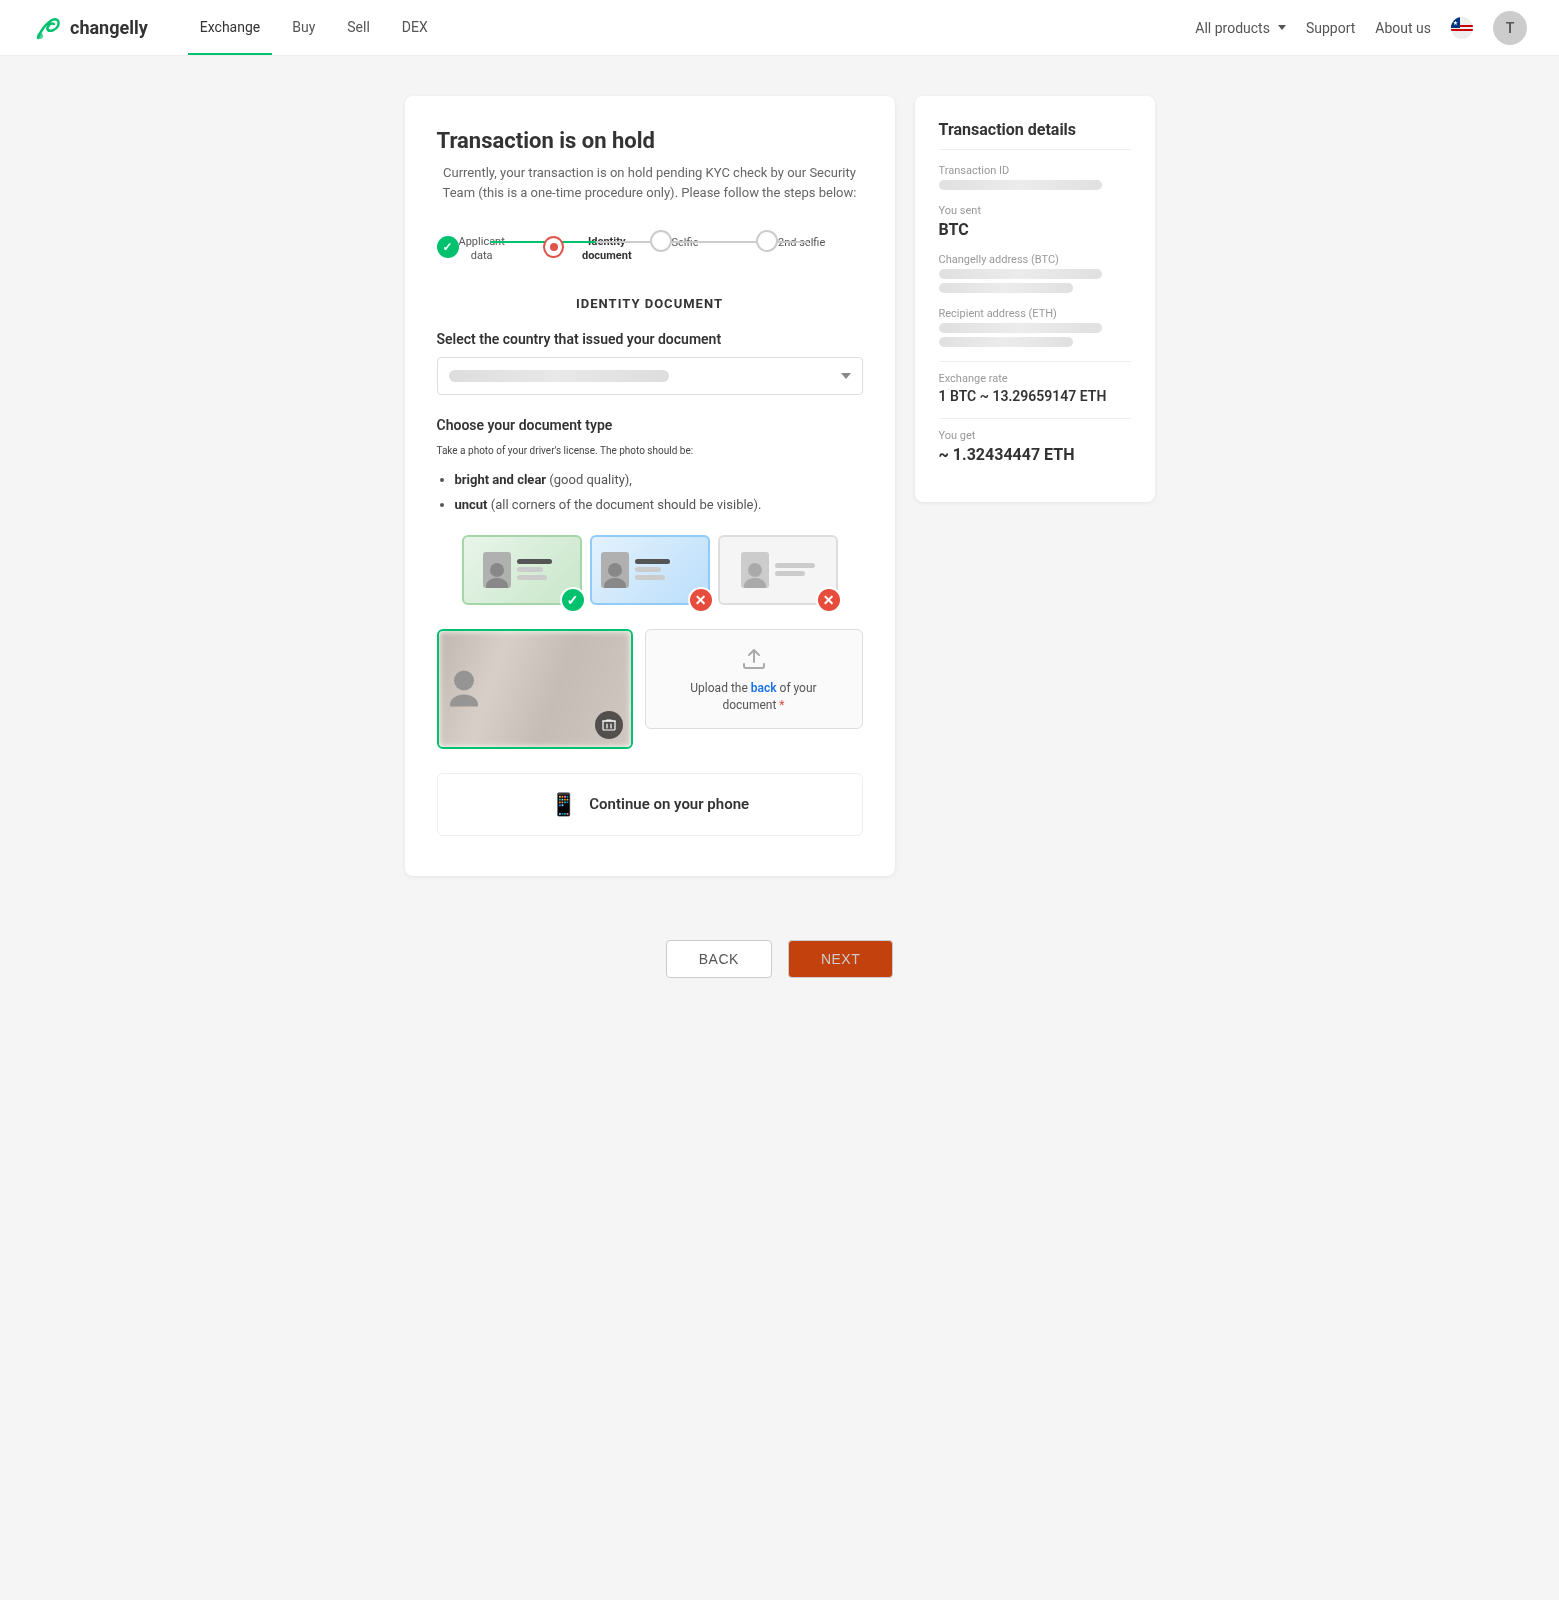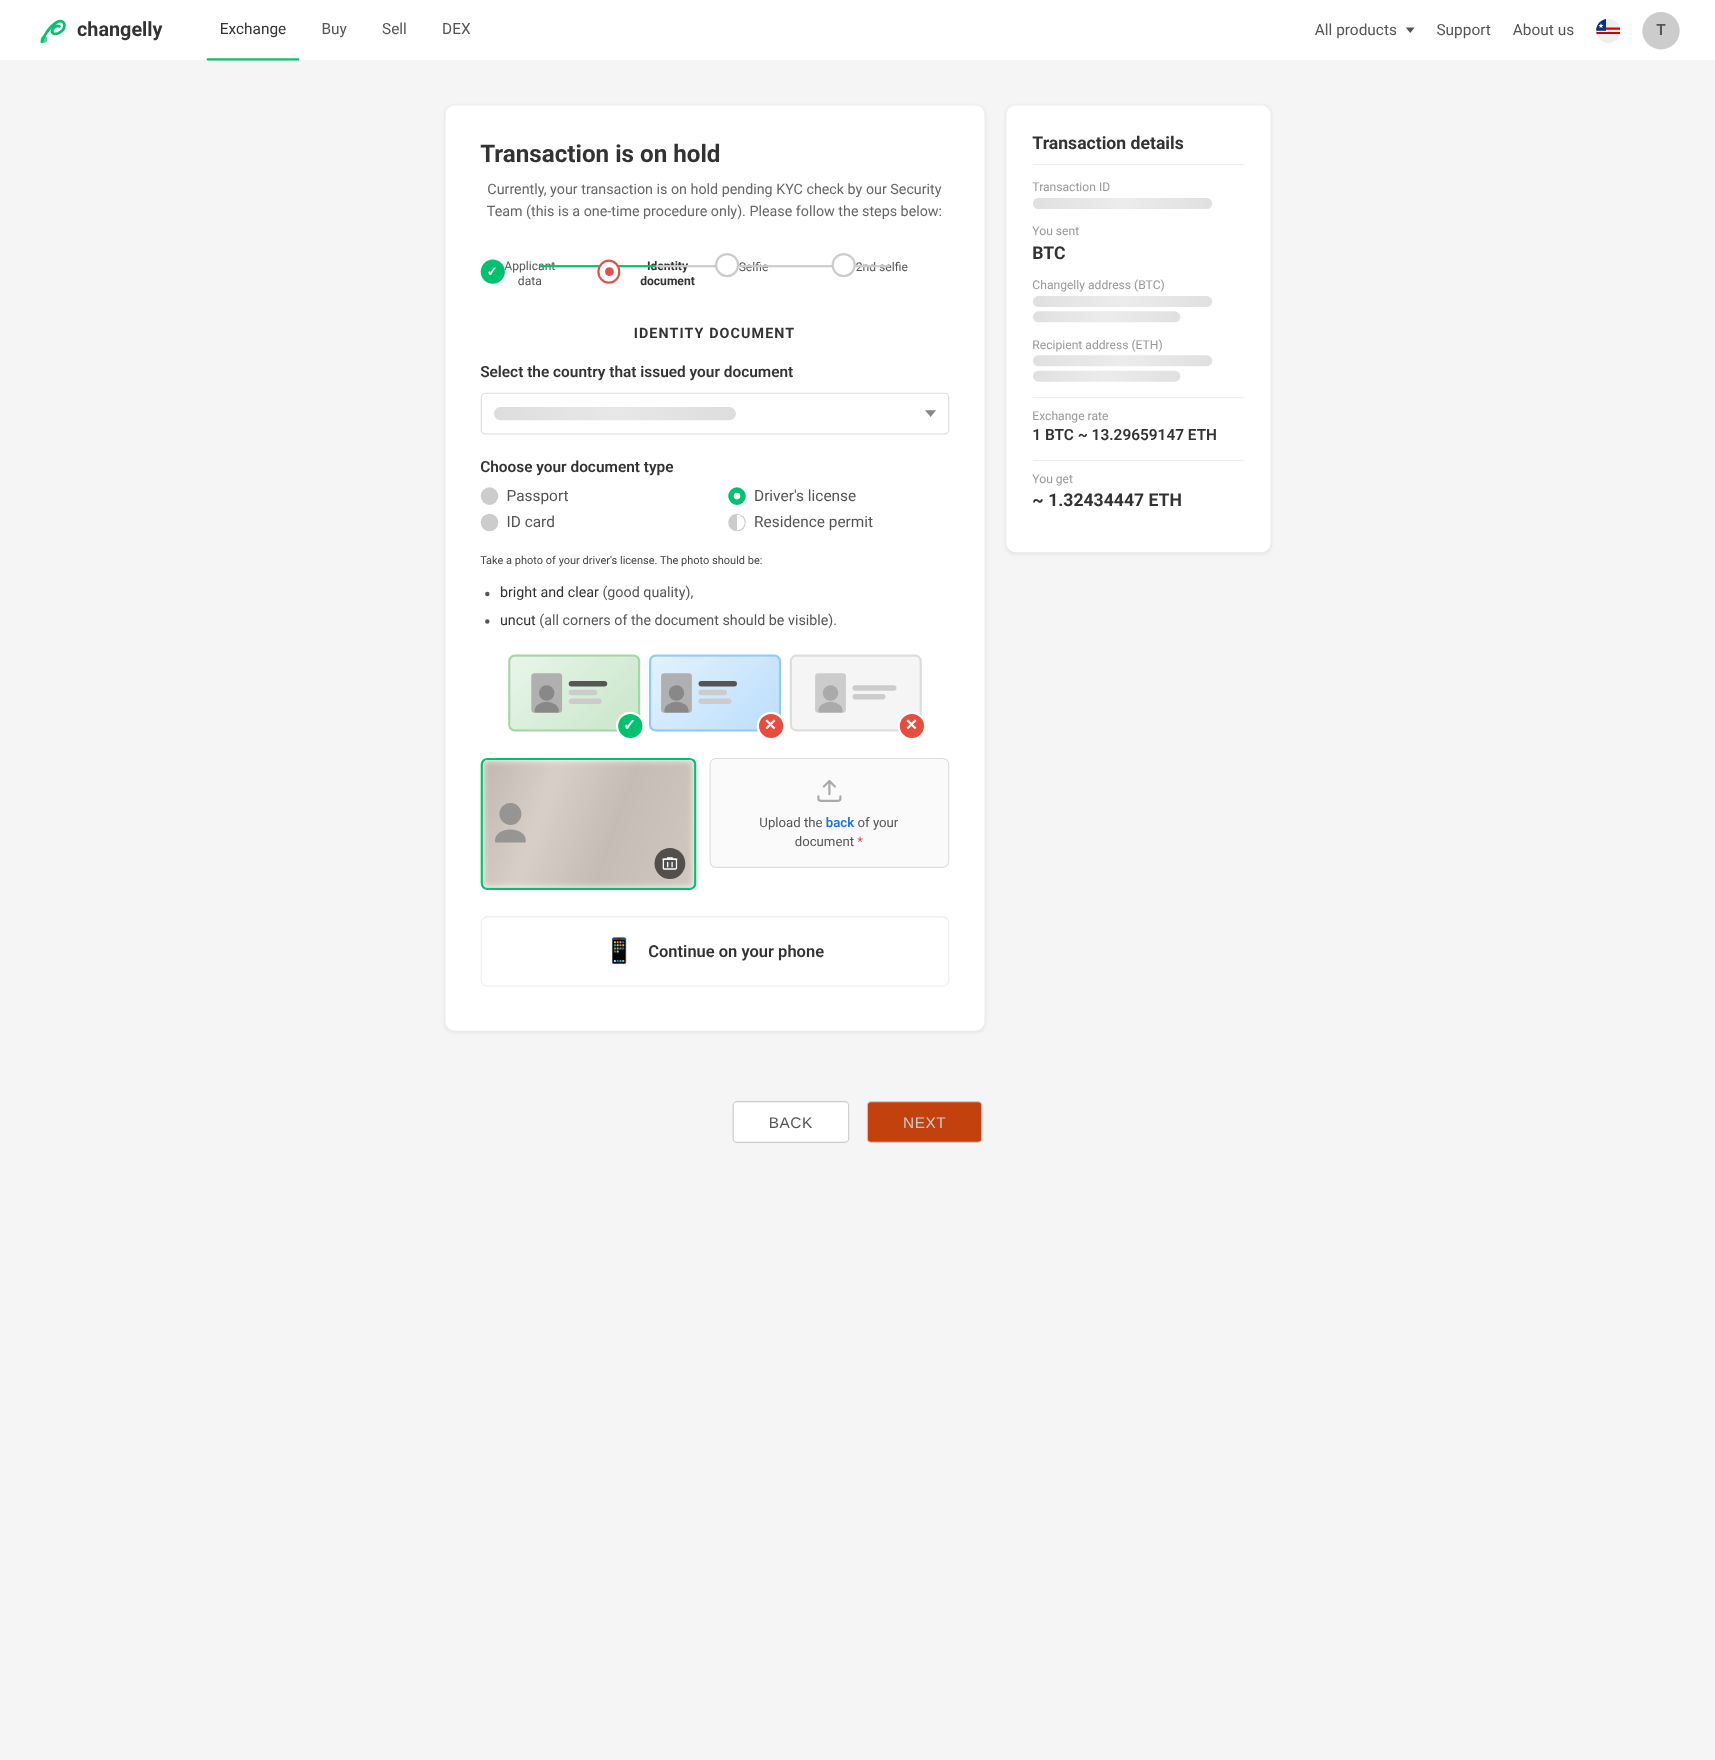--- a/index.html
+++ b/index.html
@@ -54,21 +54,21 @@
     .radio-item { display: flex; align-items: center; gap: 8px; font-size: 14px; color: #555; cursor: pointer; }
     .radio-circle { width: 16px; height: 16px; border-radius: 50%; background: #ccc; flex-shrink: 0; display: flex; align-items: center; justify-content: center; }
     .radio-circle.selected { background: #00c26e; }
     .radio-circle.selected::after { content: ''; width: 6px; height: 6px; border-radius: 50%; background: #fff; }
     .radio-circle.half { background: linear-gradient(90deg, #ccc 50%, #fff 50%); border: 1px solid #ccc; }
 
     
     .instructions { font-size: 10px; color: #444; margin-bottom: 12px; line-height: 1.5; }
     .bullet-list { padding-left: 18px; margin-bottom: 20px; }
     .bullet-list li { font-size: 13px; color: #555; margin-bottom: 6px; line-height: 1.5; }
-    .bullet-list li strong { color: #333; font-weight: 400; }
+    .bullet-list li strong { color: #333; font-weight: 700; }
 
     
     .example-row { display: flex; gap: 8px; margin-bottom: 24px; justify-content: center; }
     .example-img { width: 120px; height: 70px; border-radius: 6px; position: relative; overflow: visible; flex-shrink: 0; }
     .example-img-inner { width: 100%; height: 100%; border-radius: 6px; overflow: hidden; position: relative; }
     .license-good { background: linear-gradient(135deg, #e8f5e9 0%, #c8e6c9 100%); border: 2px solid #a5d6a7; display: flex; align-items: center; justify-content: center; }
     .license-bad1 { background: linear-gradient(135deg, #e3f2fd 0%, #bbdefb 100%); border: 2px solid #90caf9; display: flex; align-items: center; justify-content: center; }
     .license-bad2 { background: #f5f5f5; border: 2px solid #ddd; display: flex; align-items: center; justify-content: center; }
     .badge-ok { position: absolute; bottom: -8px; right: -4px; width: 26px; height: 26px; border-radius: 50%; background: #00c26e; display: flex; align-items: center; justify-content: center; color: #fff; font-size: 14px; font-weight: 700; border: 2px solid #fff; }
     .badge-no { position: absolute; bottom: -8px; right: -4px; width: 26px; height: 26px; border-radius: 50%; background: #e74c3c; display: flex; align-items: center; justify-content: center; color: #fff; font-size: 14px; font-weight: 700; border: 2px solid #fff; }
@@ -185,38 +185,20 @@
     <div class="field-label">Select the country that issued your document</div>
     <div class="select-wrapper">
       <select class="select-field">
         <option></option>
       </select>
       <div class="select-blur"></div>
       <div class="select-arrow"></div>
     </div>
 
     <div class="field-label">Choose your document type</div>
-    <div class="doc-type-grid">
-      <label class="radio-item">
-        <div class="radio-circle"></div>
-        <span>Passport</span>
-      </label>
-      <label class="radio-item">
-        <div class="radio-circle selected"></div>
-        <span>Driver's license</span>
-      </label>
-      <label class="radio-item">
-        <div class="radio-circle"></div>
-        <span>ID card</span>
-      </label>
-      <label class="radio-item">
-        <div class="radio-circle half"></div>
-        <span>Residence permit</span>
-      </label>
-    </div>
 
     <p class="instructions">Take a photo of your driver's license. The photo should be:</p>
     <ul class="bullet-list">
       <li><strong>bright and clear</strong> (good quality),</li>
       <li><strong>uncut</strong> (all corners of the document should be visible).</li>
     </ul>
 
     <div class="example-row">
 
       <div class="example-img">

